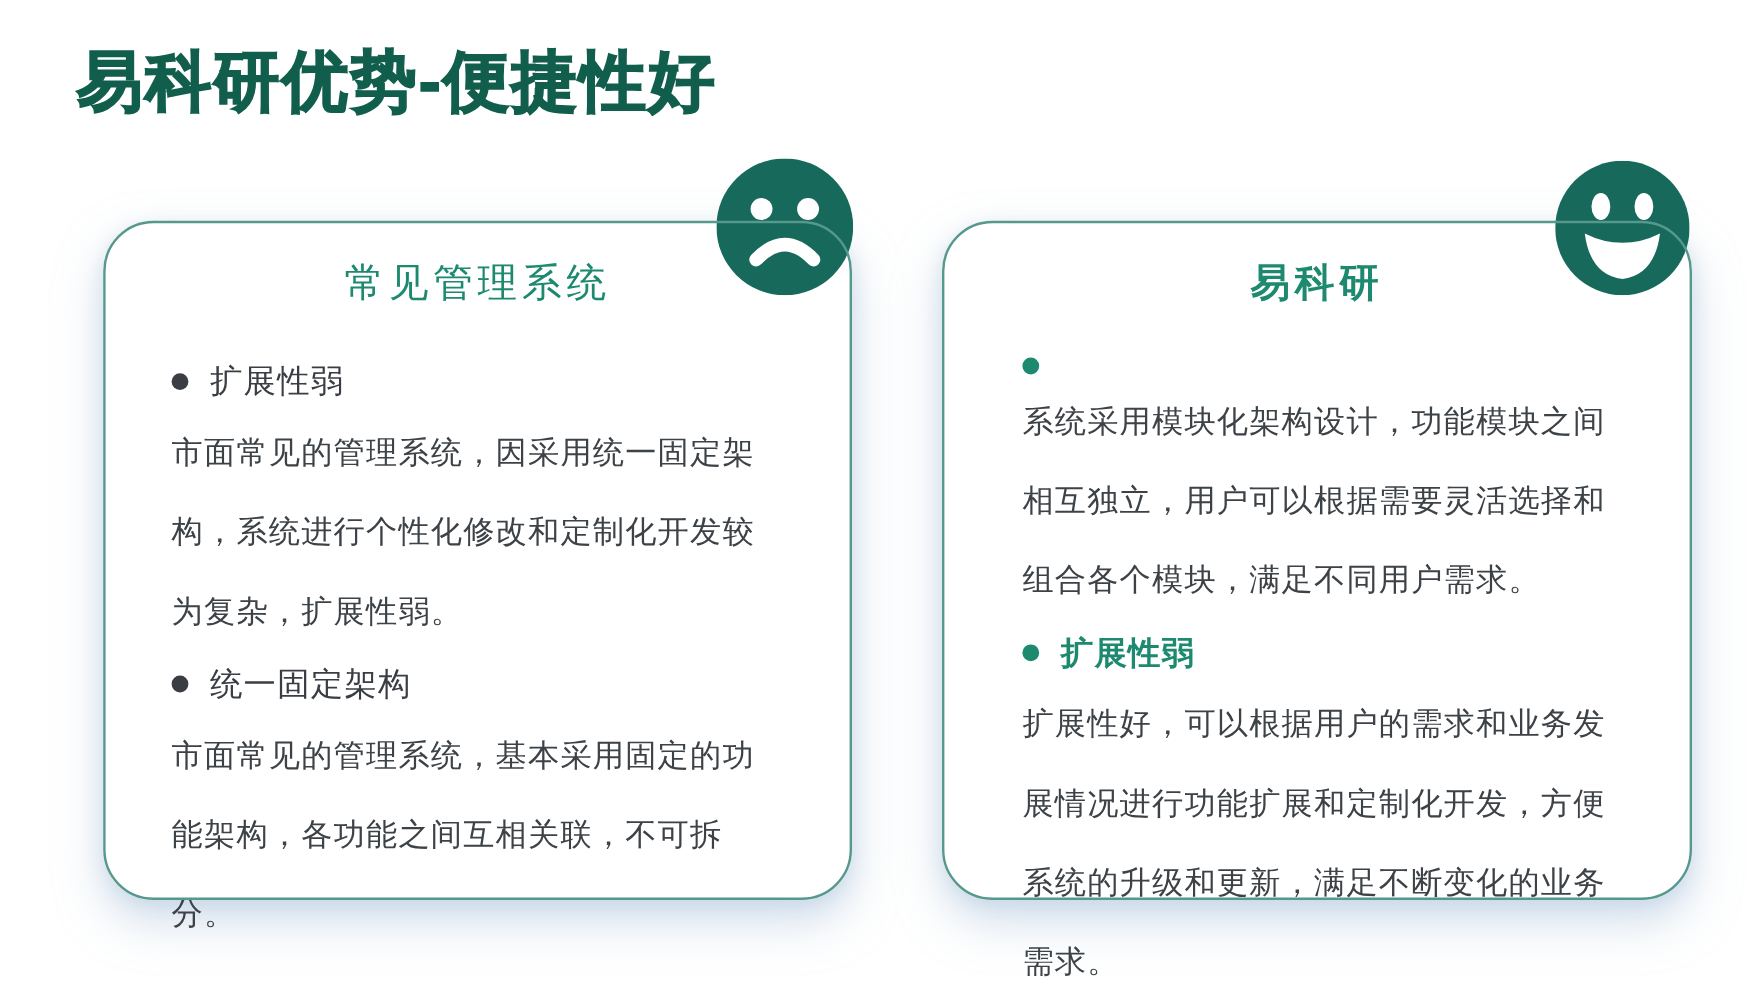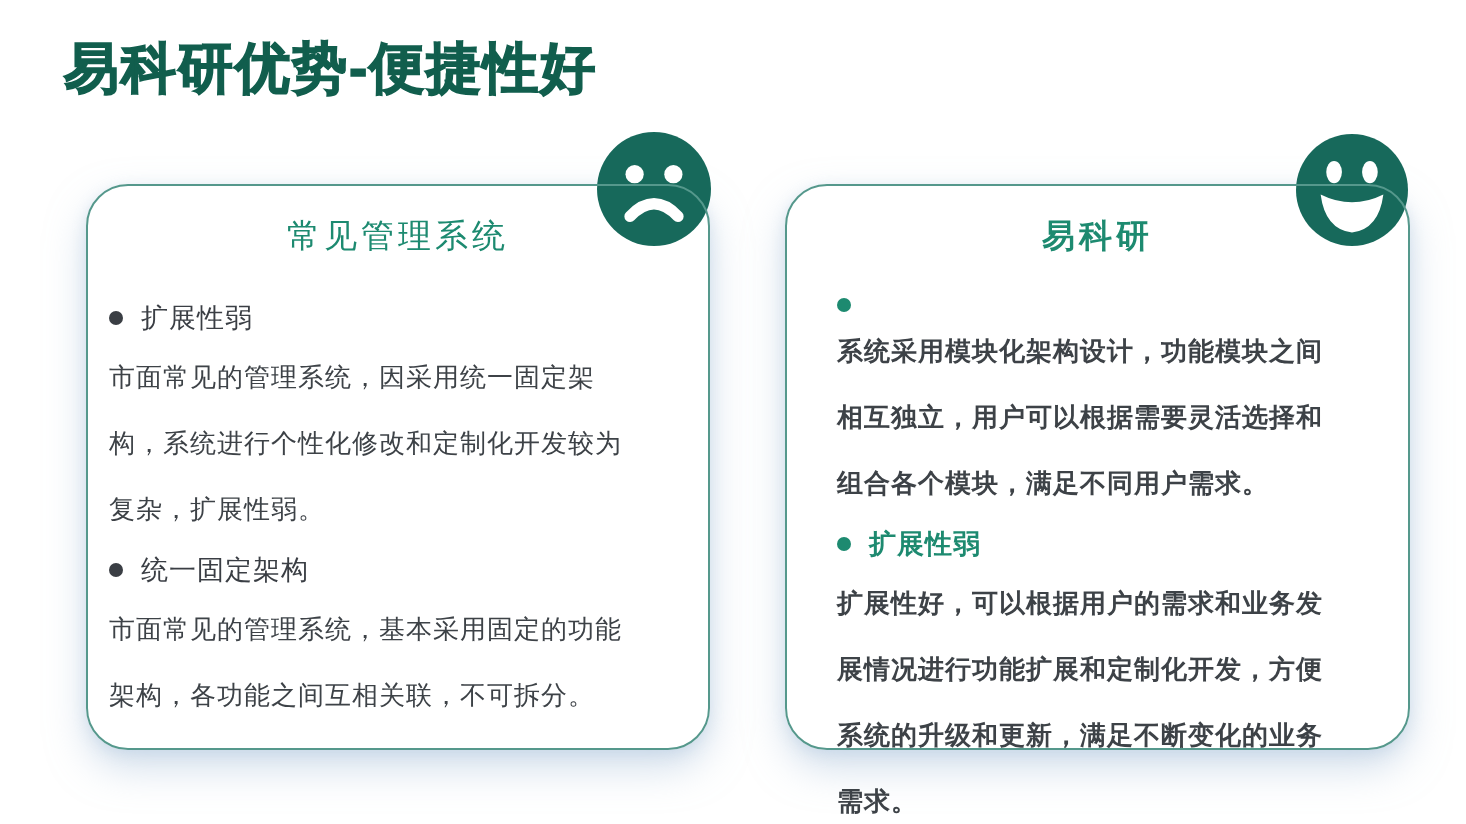--- a/index.html
+++ b/index.html
@@ -21,22 +21,22 @@
     color:var(--title);
     -webkit-text-stroke:1.5px currentColor;
   }
 
   .card{
     position:absolute;top:184px;height:566px;
     background:#ffffff;border-radius:42px;
     box-shadow:0 18px 38px rgba(167,192,218,0.50),0 4px 14px rgba(167,192,218,0.30);
     z-index:1;
   }
-  .card--sad{left:86px;width:624px;padding:0 23px;}
-  .card--happy{left:785px;width:625px;padding:0 52px;}
+  .card--sad{left:86px;width:624px;padding:0 57px;}
+  .card--happy{left:785px;width:625px;padding:0 67px;}
 
   .card-frame{
     position:absolute;top:184px;height:566px;
     border:2.5px solid var(--border);border-radius:42px;
     background:transparent;pointer-events:none;z-index:4;
   }
   .frame--left{left:86px;width:624px;}
   .frame--right{left:785px;width:625px;}
 
   .card-title{
@@ -60,21 +60,21 @@
   .dot{width:14px;height:14px;border-radius:50%;flex:0 0 auto;}
   .card--sad .dot{background:var(--bullet-dark);}
   .card--happy .dot{background:var(--accent);}
 
   .point-body{
     margin-top:6px;
     font-size:26px;line-height:66px;letter-spacing:1px;
     color:var(--body-text);
   }
   .card--sad .point-body{max-width:515px;}
-  .card--happy .point-body{max-width:505px;font-weight:bold;}
+  .card--happy .point-body{max-width:505px;}
 
   .face{position:absolute;z-index:3;}
   .face svg{display:block;width:100%;height:100%;}
   .face--sad{left:597px;top:132px;width:114px;height:114px;}
   .face--happy{left:1296px;top:134px;width:112px;height:112px;}
   .face-bg{fill:var(--accent-dark);}
   .face-white{fill:#ffffff;}
   .face-frown{fill:none;stroke:#ffffff;stroke-width:10;stroke-linecap:round;}
 </style>
 </head>

